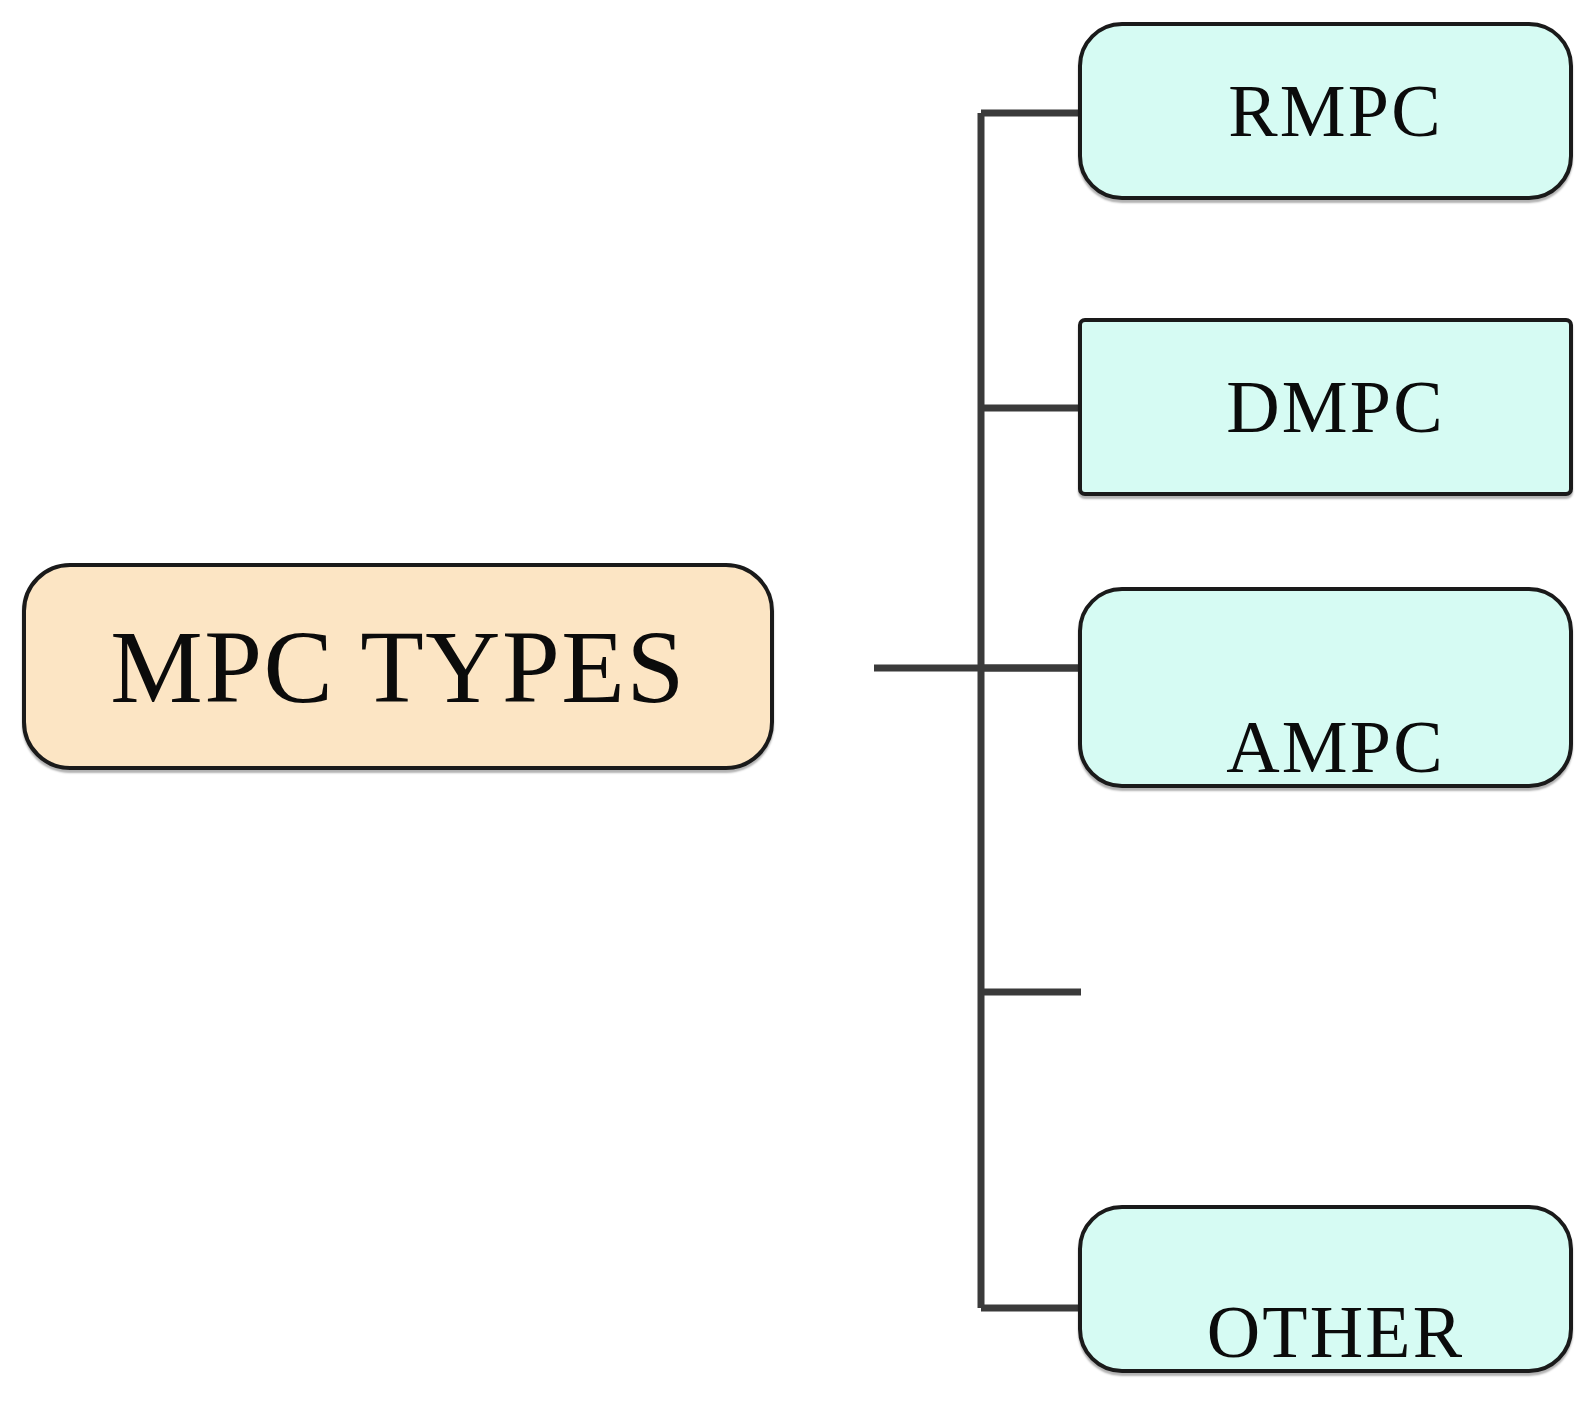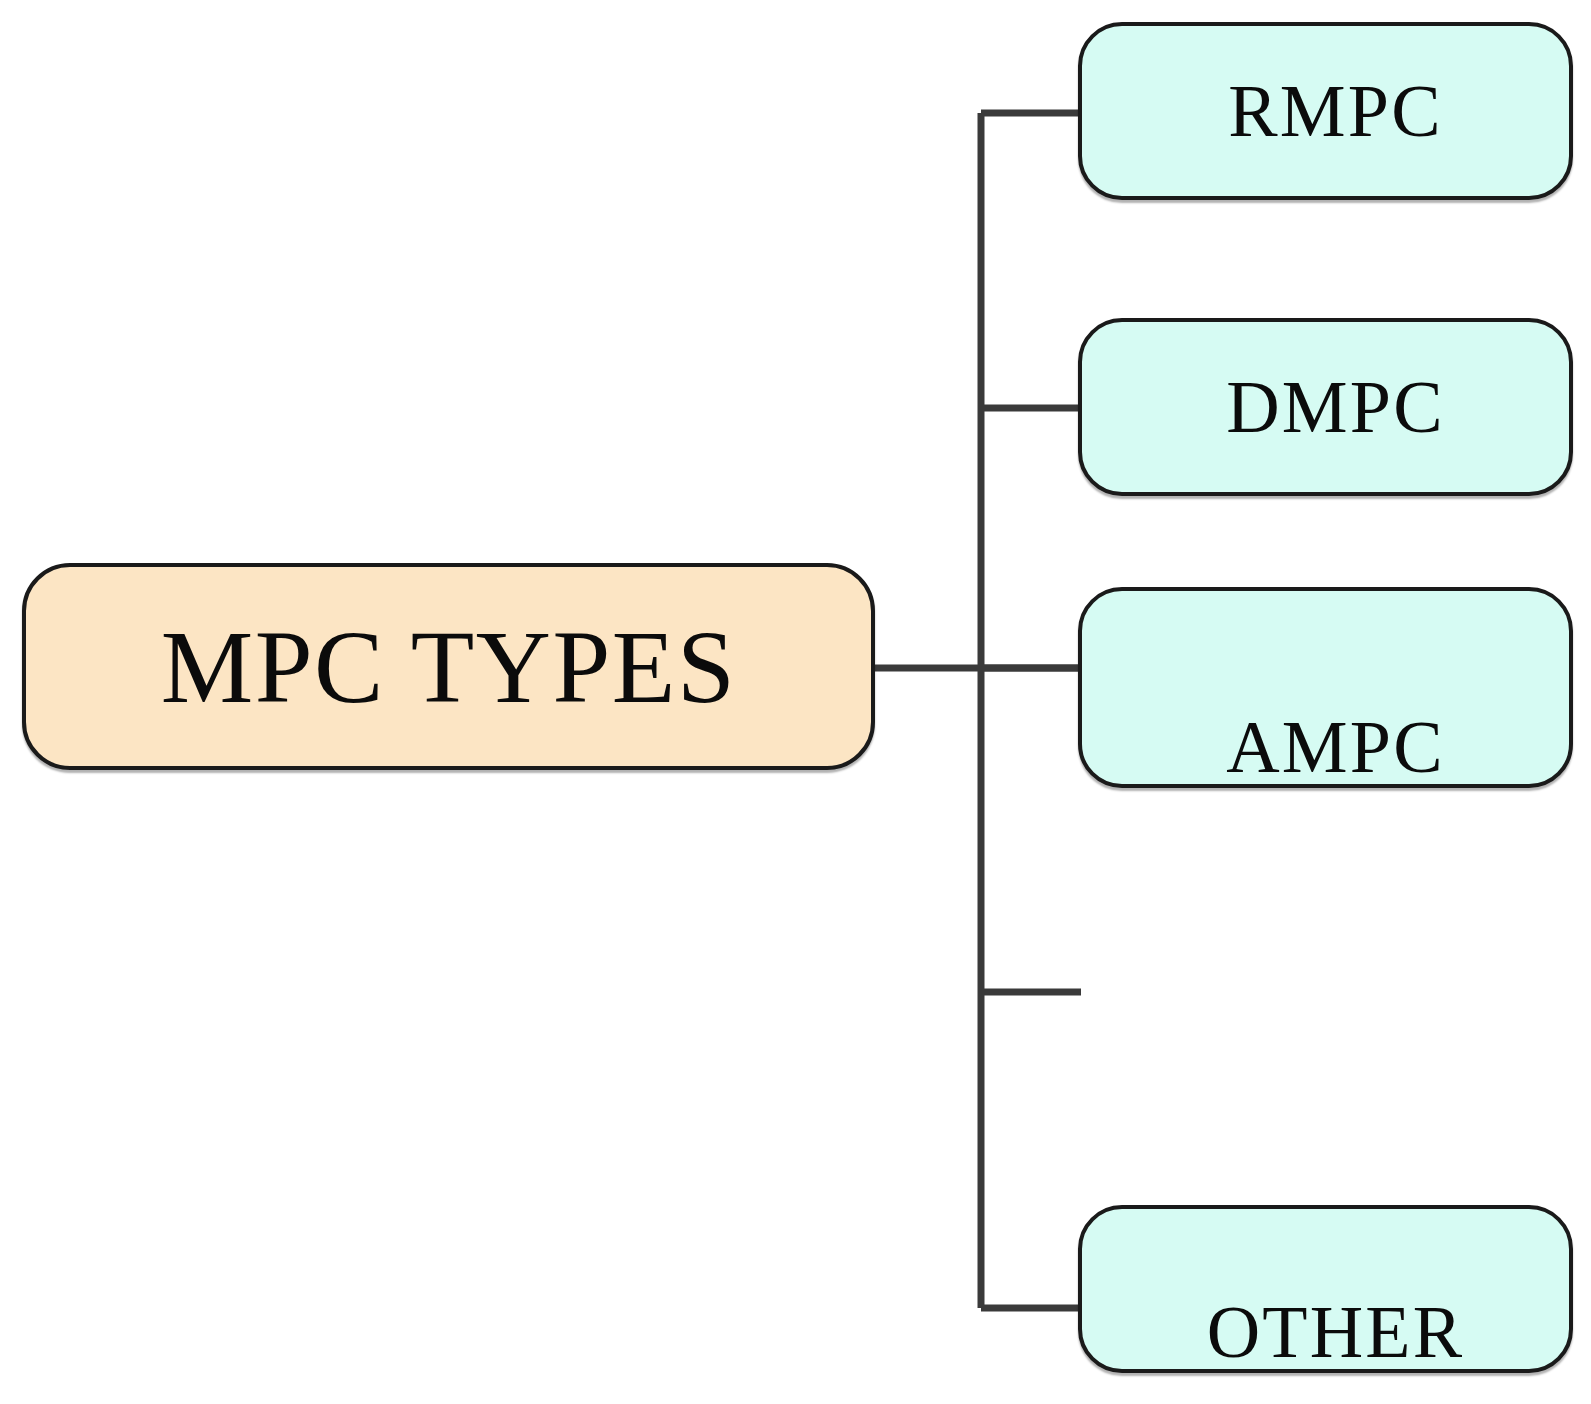--- a/index.html
+++ b/index.html
@@ -39,41 +39,41 @@
   }
   .node-label {
     color: #0b0b0b;
     font-weight: 400;
     line-height: 1;
     white-space: nowrap;
   }
   #node-root {
     left: 22px;
     top: 563px;
-    width: 853px;
+    width: 752px;
     height: 207px;
     background: #FCE5C4;
     border-radius: 48px;
   }
   #node-root .node-label {
     font-size: 104px;
     letter-spacing: 0.015em;
   }
   .node-child {
     left: 1078px;
     width: 495px;
     background: #D6FBF3;
     padding-left: 20px;
   }
   .node-child .node-label {
     font-size: 74px;
     letter-spacing: 0.03em;
   }
   #node-rmpc  { top: 22px;   height: 178px; }
-  #node-dmpc  { top: 318px;  height: 178px; }
+  #node-dmpc  { top: 318px;  height: 178px; border-radius: 7px; }
   #node-ampc  { top: 587px;  height: 201px; align-items: flex-end; }
   #node-hmpc  { top: 903px;  height: 177px; }
   #node-other { top: 1205px; height: 168px; align-items: flex-end; }
 </style>
 </head>
 <body>
 
 <div id="diagram-canvas">
 
   <svg id="connector-layer" viewBox="0 0 1591 1404" width="1591" height="1404" xmlns="http://www.w3.org/2000/svg">

